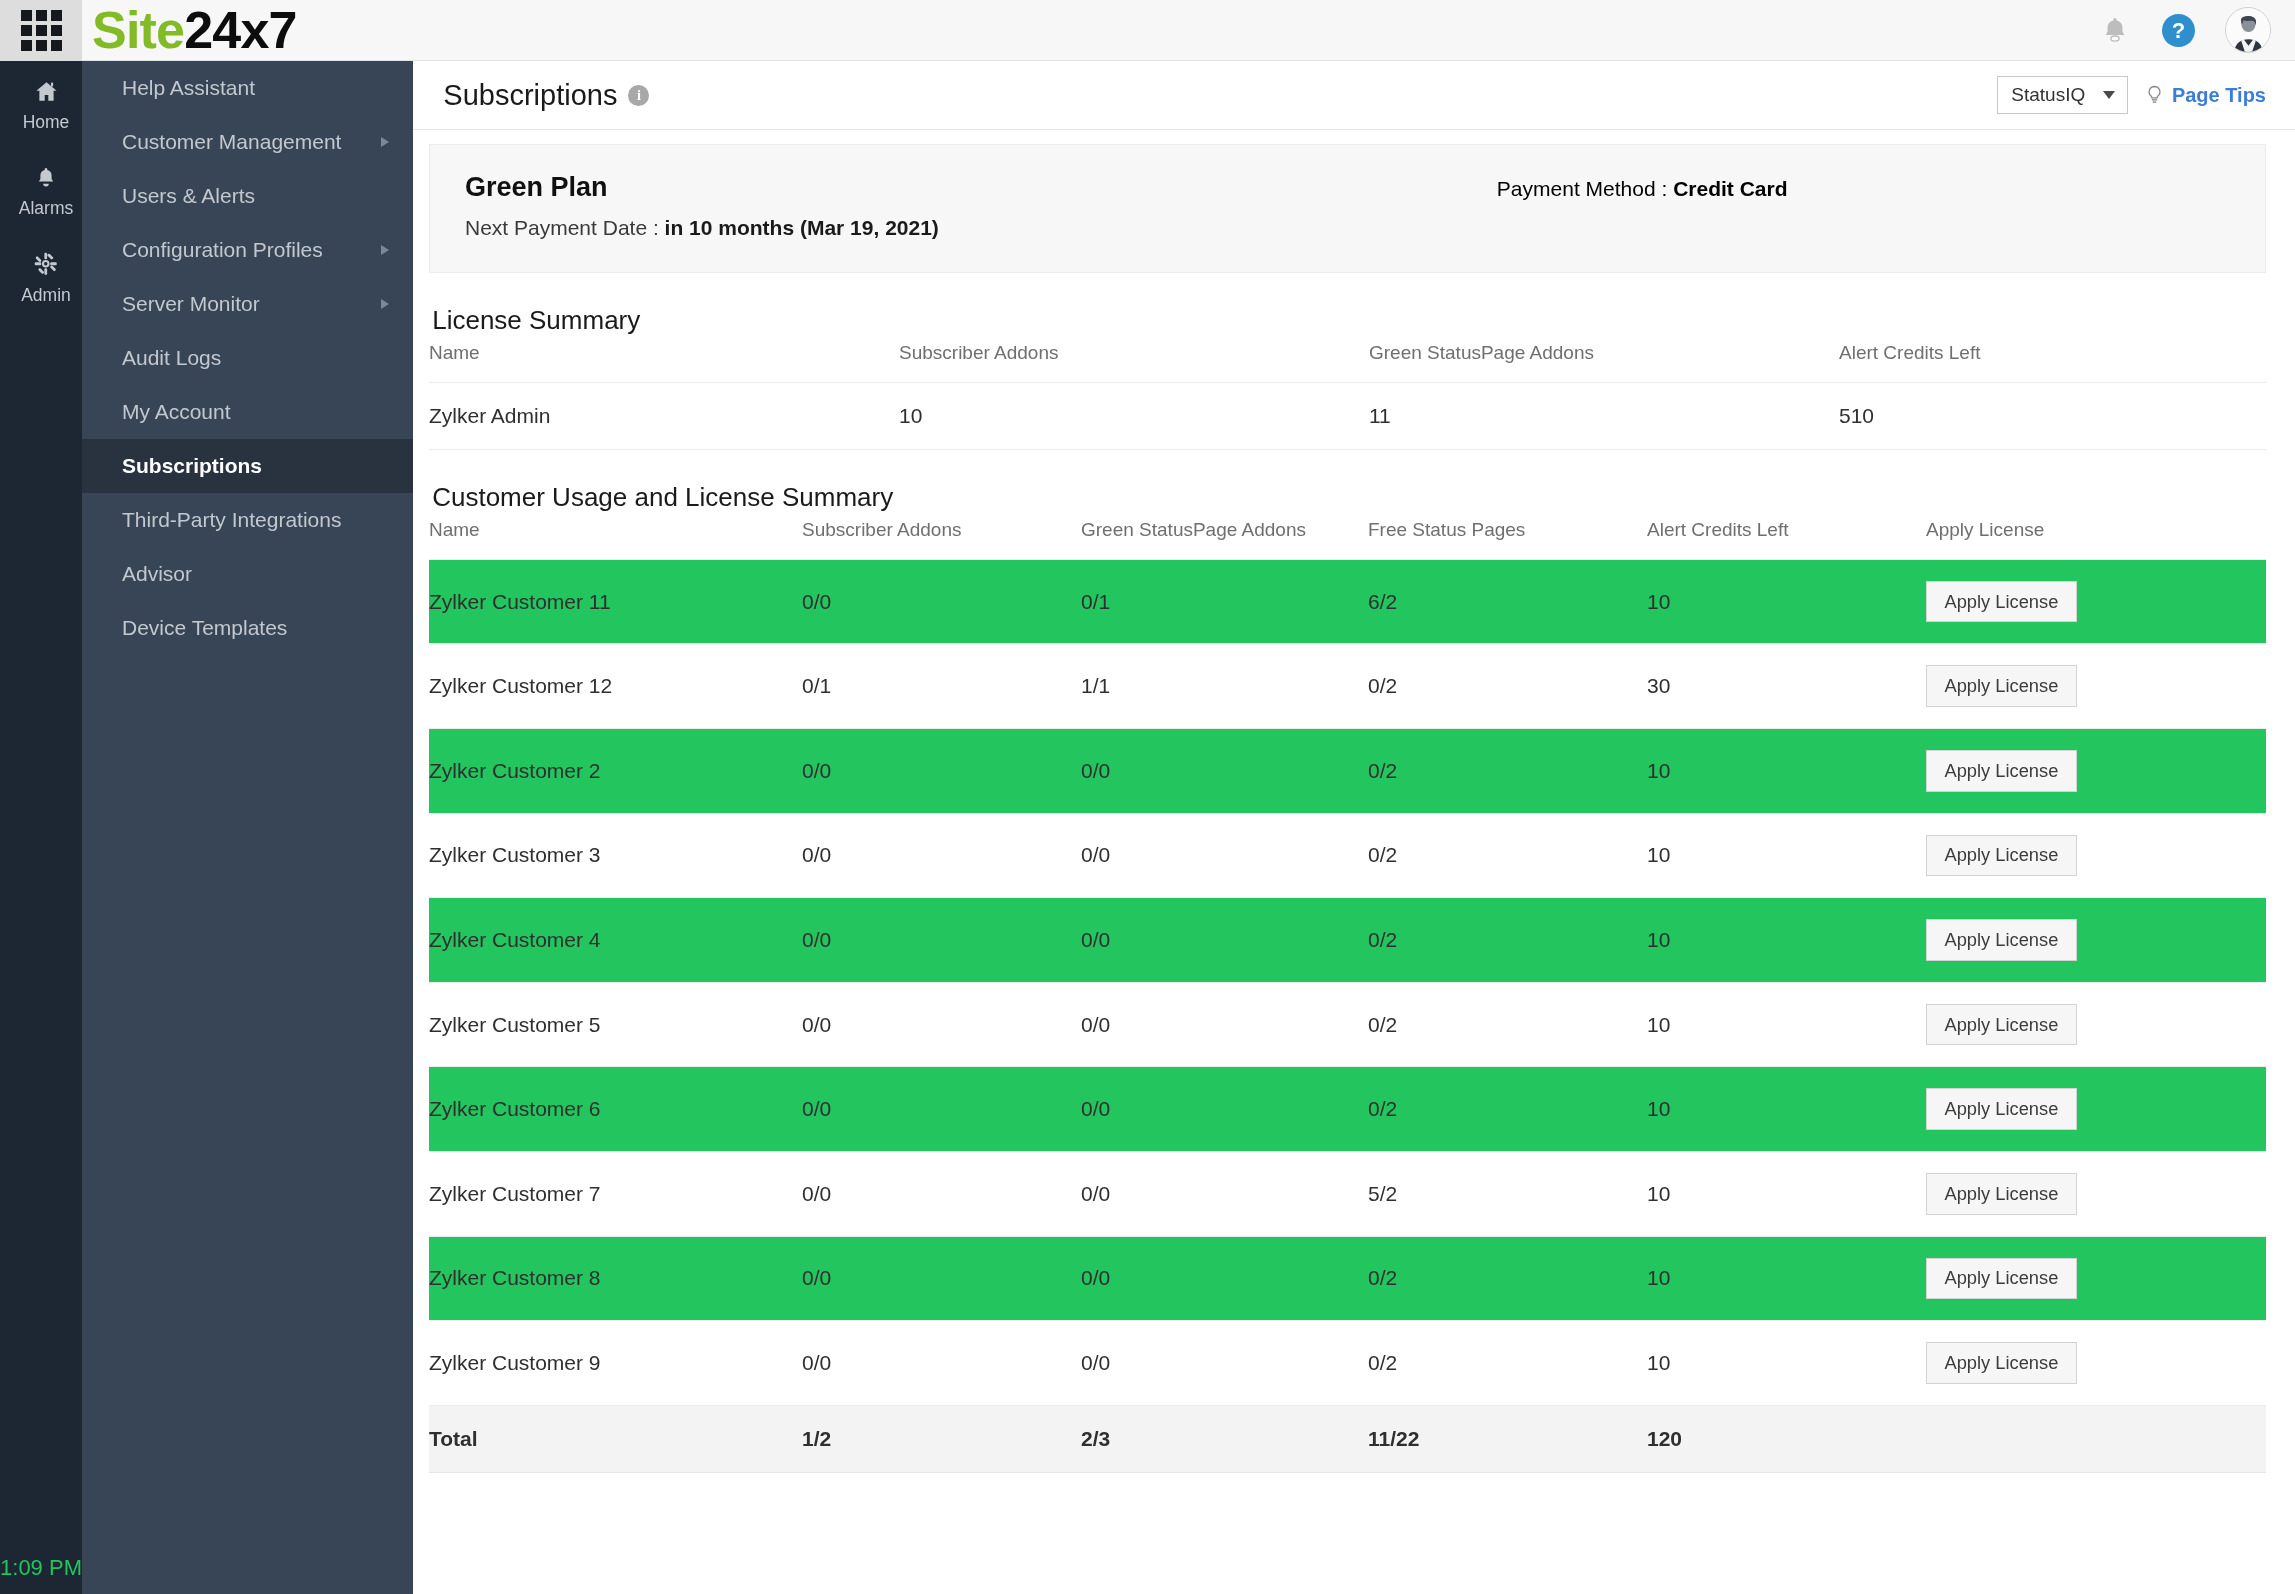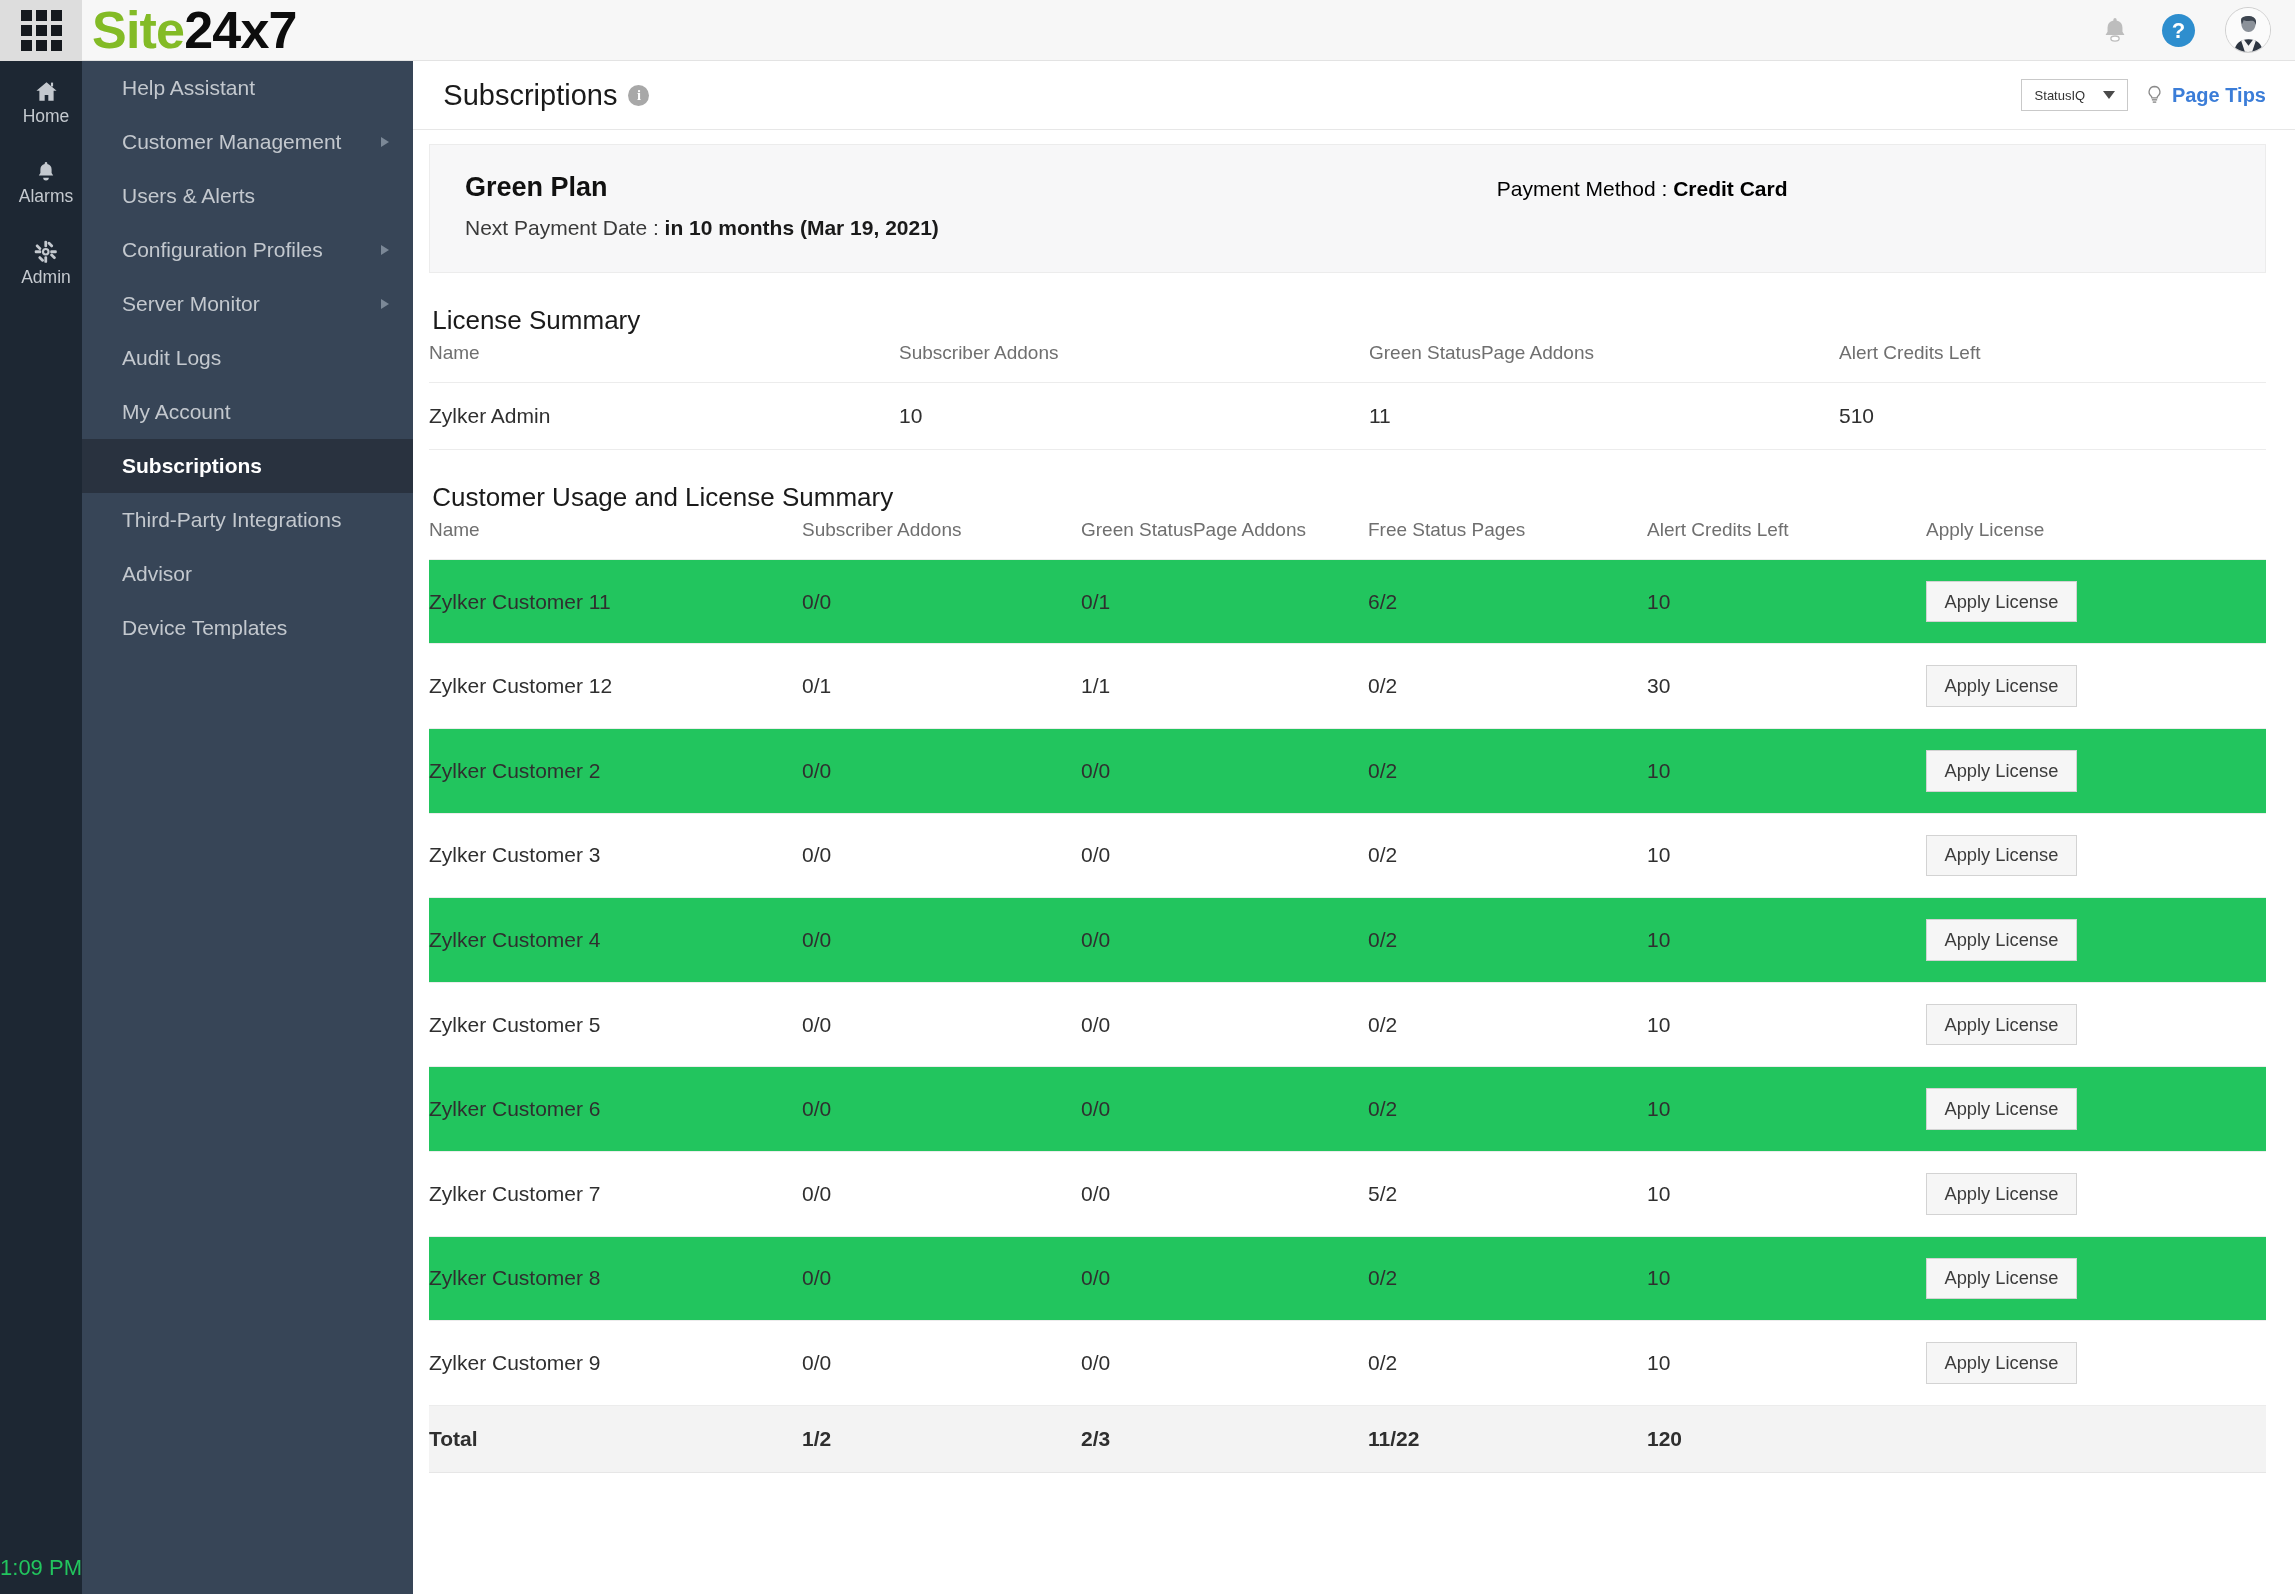--- a/index.html
+++ b/index.html
@@ -48,21 +48,21 @@
     position: relative; cursor: pointer;
   }
 
   
   #rail {
     position: absolute; top: 61px; left: 0; width: 82px; height: 1534px;
     background: #1d2733;
   }
   .rail-item {
     width: 92px; padding: 17.5px 0 14.3px 0;
-    display: flex; flex-direction: column; align-items: center; gap: 2px;
+    display: flex; flex-direction: column; align-items: center; gap: 8px;
     cursor: pointer;
   }
   .rail-item .rl {
     color: #c4c9cf; font-size: 17.5px; font-family: "Liberation Sans", sans-serif;
   }
   #rail-clock {
     position: absolute; bottom: 14.3px; left: 0; width: 82px;
     text-align: center; color: #22c55e; font-size: 22px;
   }
 
@@ -95,21 +95,21 @@
   #page-title { font-size: 29px; color: #1a1a1a; font-weight: normal; }
   #info-icon {
     width: 21px; height: 21px; border-radius: 50%; background: #a8a8a8;
     color: #fff; font-size: 14.3px; font-weight: bold; line-height: 21px;
     text-align: center; margin-left: 11px; font-family: "Liberation Serif", serif;
     cursor: pointer;
   }
   #head-right { margin-left: auto; display: flex; align-items: center; gap: 16px; }
   #product-select {
     border: 0.8px solid #c9c9c9; background: #fff; padding: 7.2px 12.8px;
-    font-size: 13px; color: #333; display: flex; align-items: center; gap: 17.5px;
+    font-size: 19px; color: #333; display: flex; align-items: center; gap: 17.5px;
     cursor: pointer;
   }
   #product-select .dcaret {
     width: 0; height: 0; border-top: 8.8px solid #4a4a4a;
     border-left: 6.4px solid transparent; border-right: 6.4px solid transparent;
   }
   #page-tips { display: flex; align-items: center; gap: 6.4px; cursor: pointer; }
   #page-tips .ptxt { color: #3b7dd8; font-size: 20px; font-weight: bold; }
 
   .inner { padding: 14.3px 30px 0 16px; }

